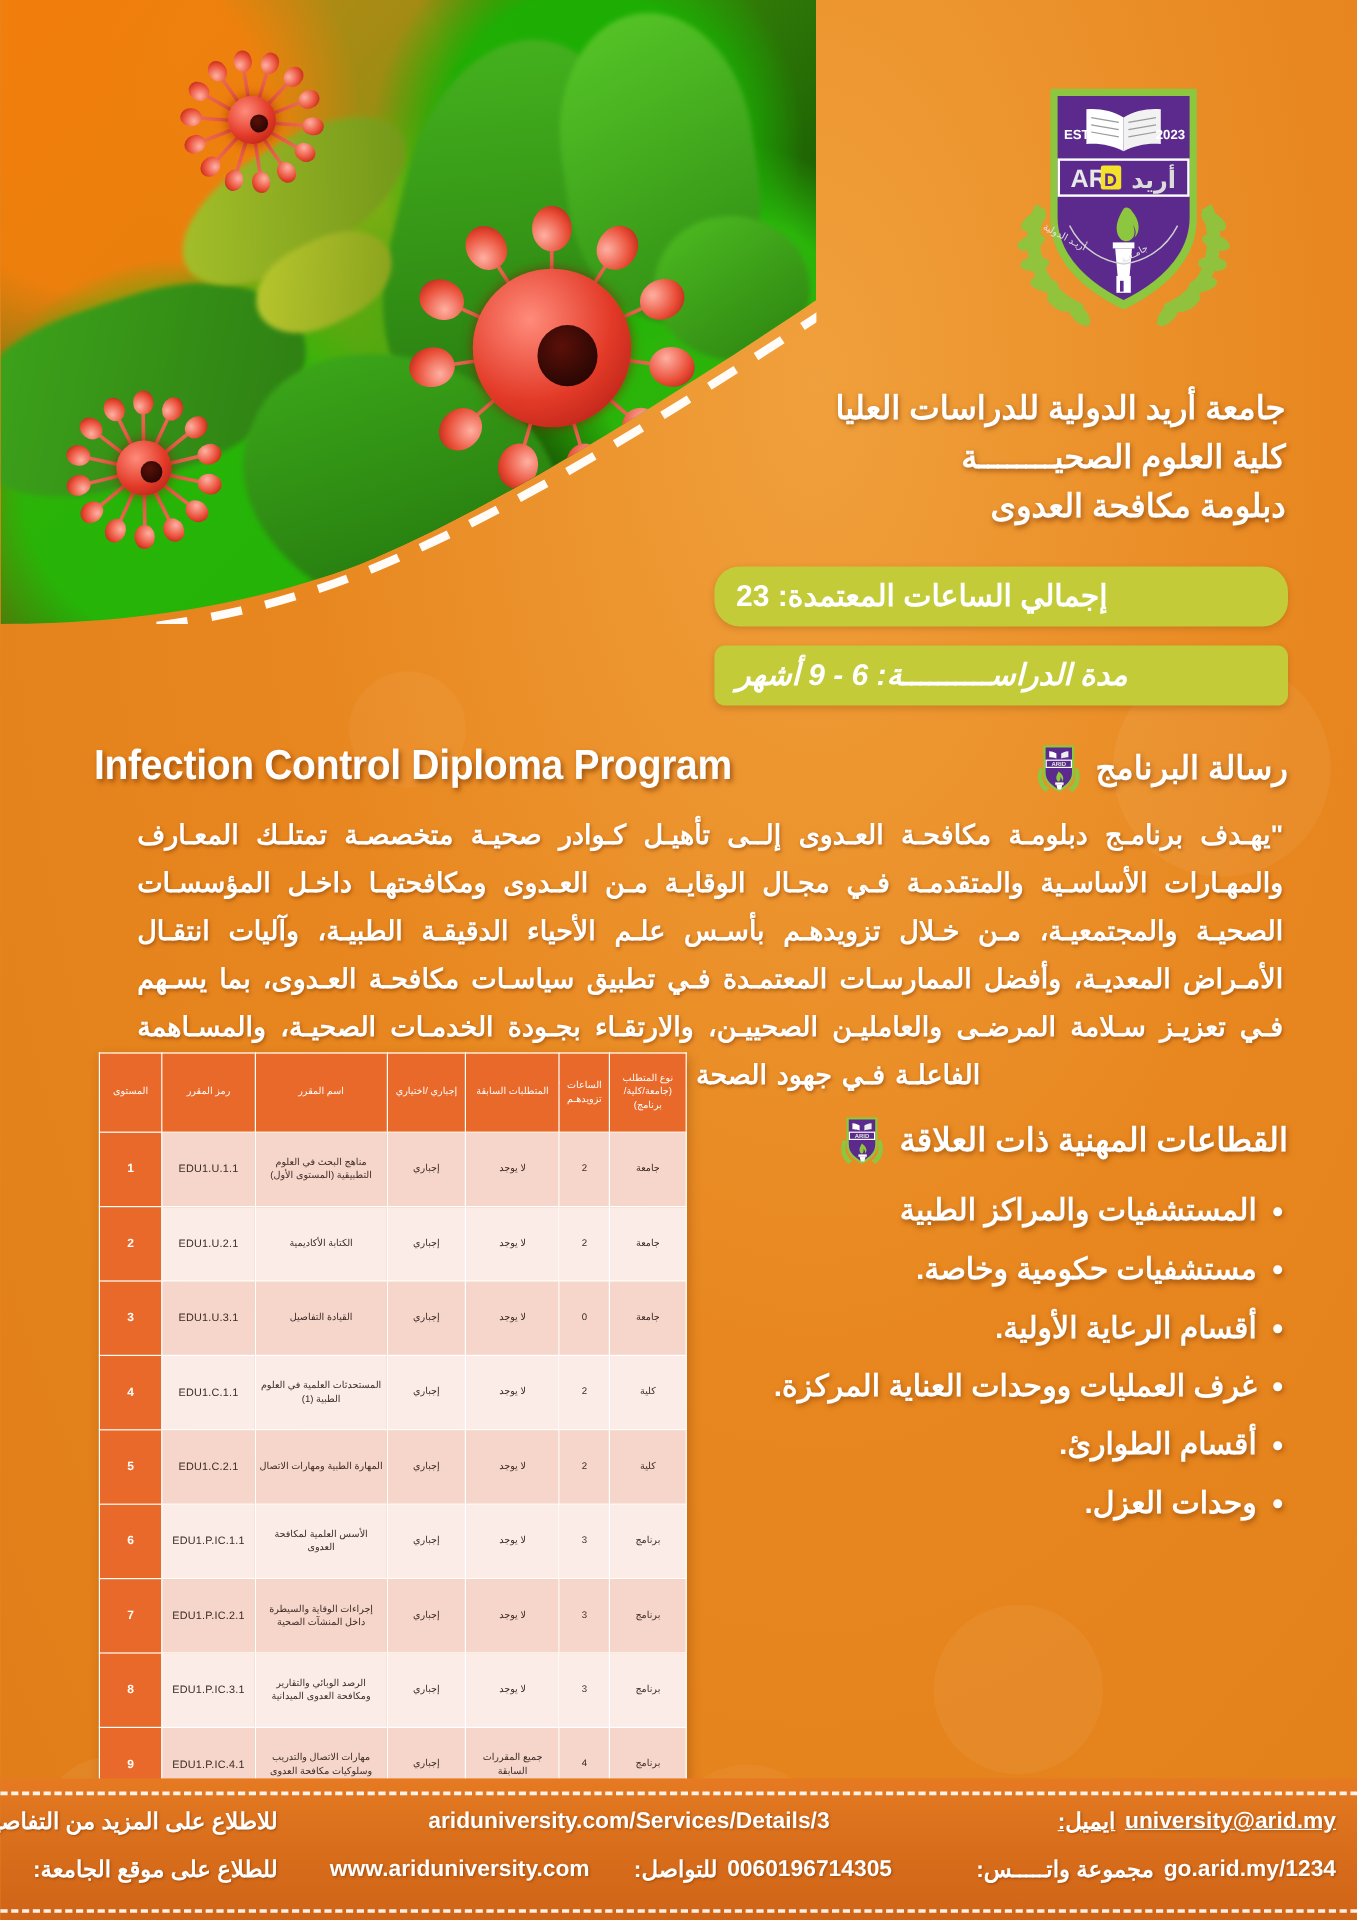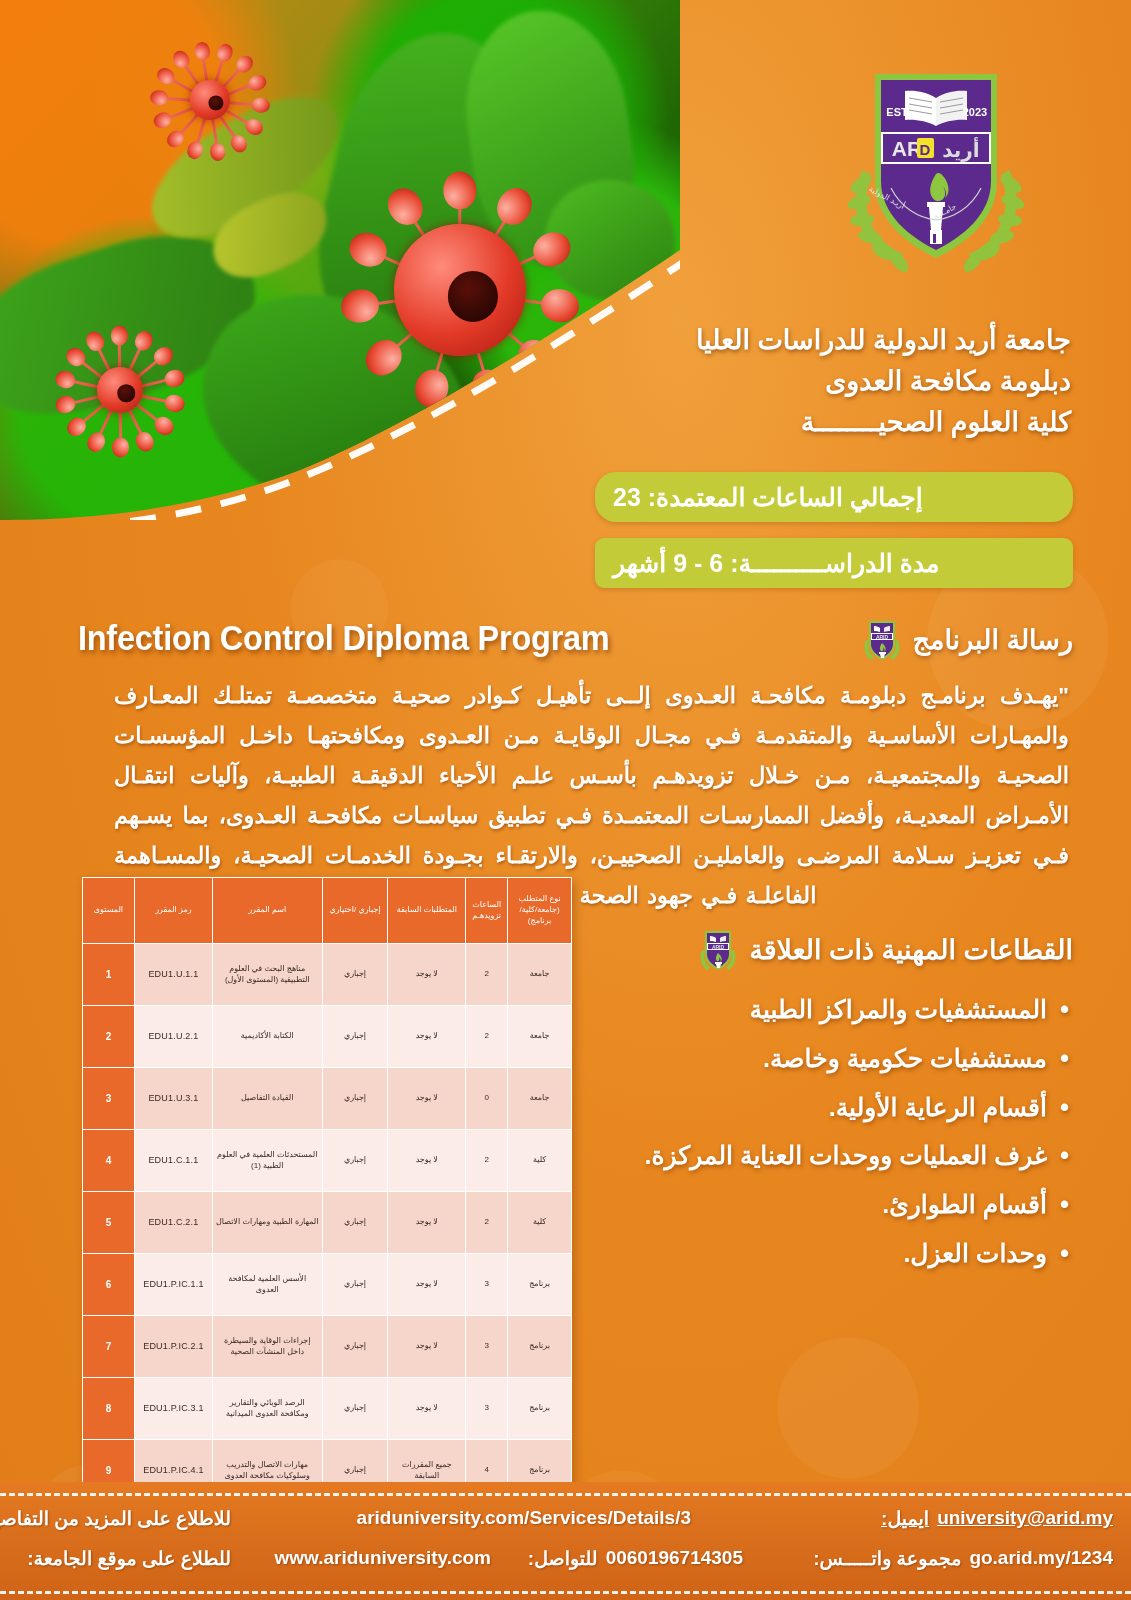--- a/index.html
+++ b/index.html
@@ -96,21 +96,21 @@
     position:absolute; right:58px;
     width:478px; height:50px;
     background:#c3cb39;
     border-radius:9px;
     color:#ffffff; font-weight:bold; font-size:25px;
     display:flex; align-items:center; justify-content:flex-end;
     padding-left:18px; padding-right:24px;
     box-shadow:0 2px 5px rgba(120,60,0,0.25);
   }
   #pill-credits { top:472px;border-radius:21px; }
-  #pill-duration { top:538px; }
+  #pill-duration { top:538px;font-style:italic; }
 
   
   .sec-head {
     position:absolute; display:flex; align-items:center; gap:12px;
     flex-direction:row-reverse; justify-content:flex-start;
   }
   .sec-head .txt {
     color:#ffffff; font-weight:bold; font-size:27px;
     text-shadow:1px 2px 4px rgba(110,45,0,0.5);
     white-space:nowrap;
@@ -456,22 +456,22 @@
         <path d="M46,126 C56,146 74,156 91,158" fill="none" stroke="#cfcfcf" stroke-width="1.2"></path>
         <path d="M136,126 C126,146 108,156 91,158" fill="none" stroke="#cfcfcf" stroke-width="1.2"></path>
         <text x="58" y="147" font-family="DejaVu Sans, sans-serif" font-size="8" fill="#e0e0e0" transform="rotate(28 58 147)">أريـد الدولية</text>
         <text x="112" y="146" font-family="DejaVu Sans, sans-serif" font-size="8" fill="#e0e0e0" transform="rotate(-28 112 146)">جامـعـة</text>
       </g>
     </svg>
   </div>
 
   <div class="uni-titles">
     <div>جامعة أريد الدولية للدراسات العليا</div>
+    <div>كلية العلوم الصحيــــــــة</div>
     <div>دبلومة مكافحة العدوى</div>
-    <div>كلية العلوم الصحيــــــــة</div>
   </div>
 
   <div class="pill" id="pill-credits">
     <span>إجمالي الساعات المعتمدة: 23</span>
   </div>
   <div class="pill" id="pill-duration">
     <span>مدة الدراســــــــــة: 6 - 9 أشهر</span>
   </div>
 
   <div class="sec-head" id="sec-mission">

